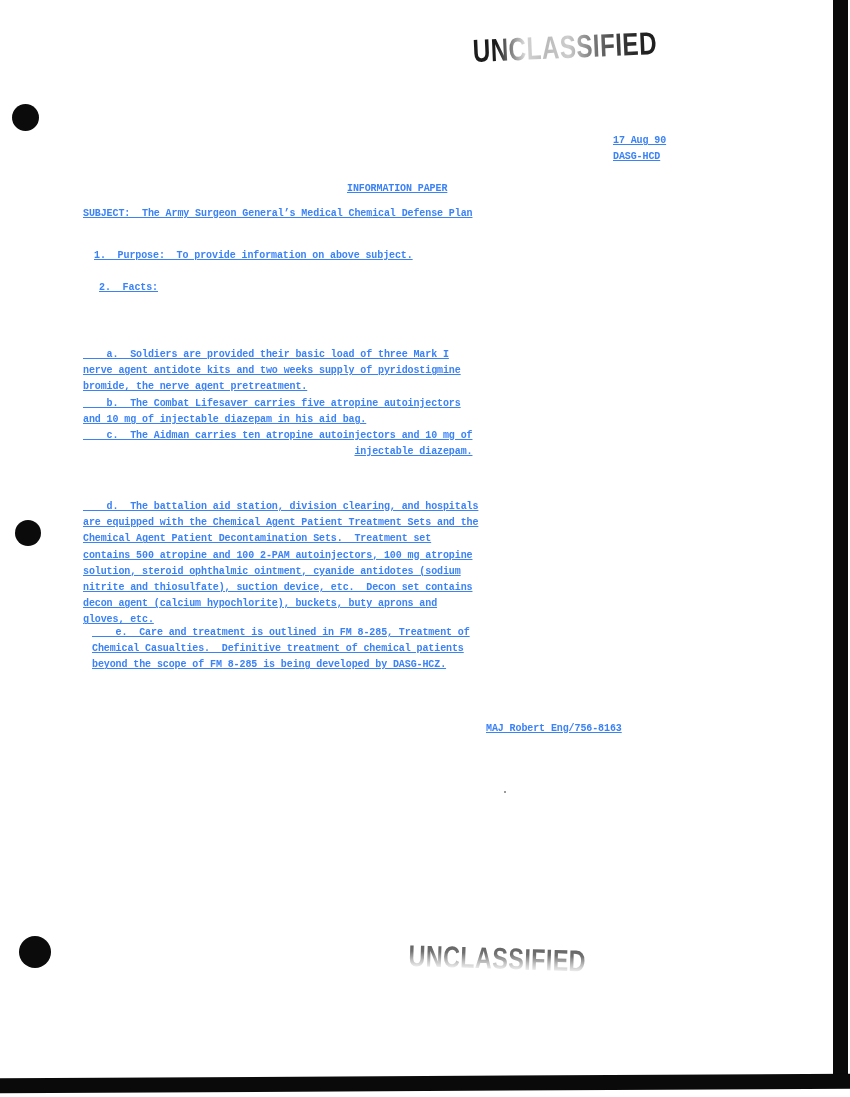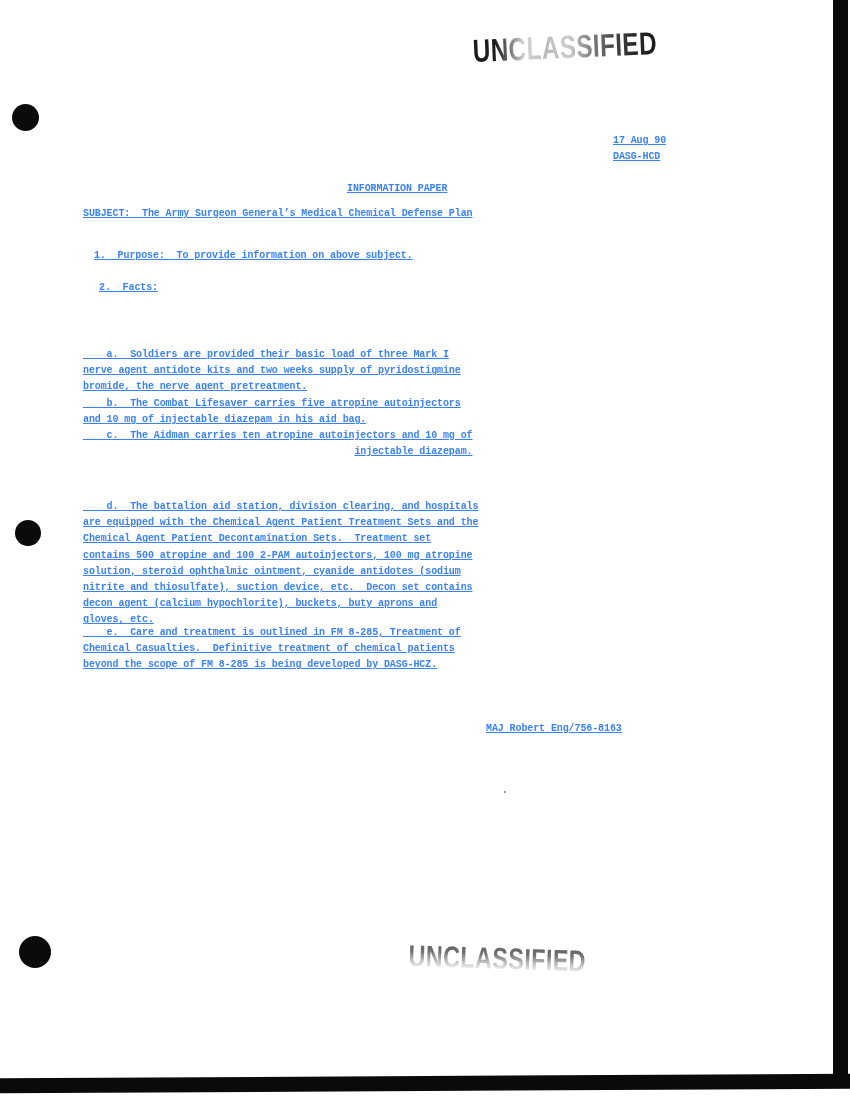--- a/index.html
+++ b/index.html
@@ -26,21 +26,21 @@
   }
   .t-date      { left: 613px; top: 133px; }
   .t-title     { left: 347px; top: 181px; }
   .t-subject   { left:  83px; top: 206px; }
   .t-purpose   { left:  94px; top: 248px; }
   .t-facts     { left:  99px; top: 280px; text-align: center; }
   .t-fact-a    { left:  83px; top: 313px; margin-top: 34px; }
   .t-fact-b    { left:  83px; top: 396px; }
   .t-fact-c    { left:  83px; top: 428px; text-align: right; }
   .t-fact-d    { left:  83px; top: 479px; margin-top: 20px; }
-  .t-fact-e    { left:  83px; top: 625px; }
+  .t-fact-e    { left:  92px; top: 625px; }
   .t-signature { left: 486px; top: 721px; }
 
   
   .stamp {
     position: absolute;
     font-family: "Liberation Sans", sans-serif;
     font-weight: 700;
     color: #1c1c1c;
     transform-origin: left top;
     white-space: nowrap;

